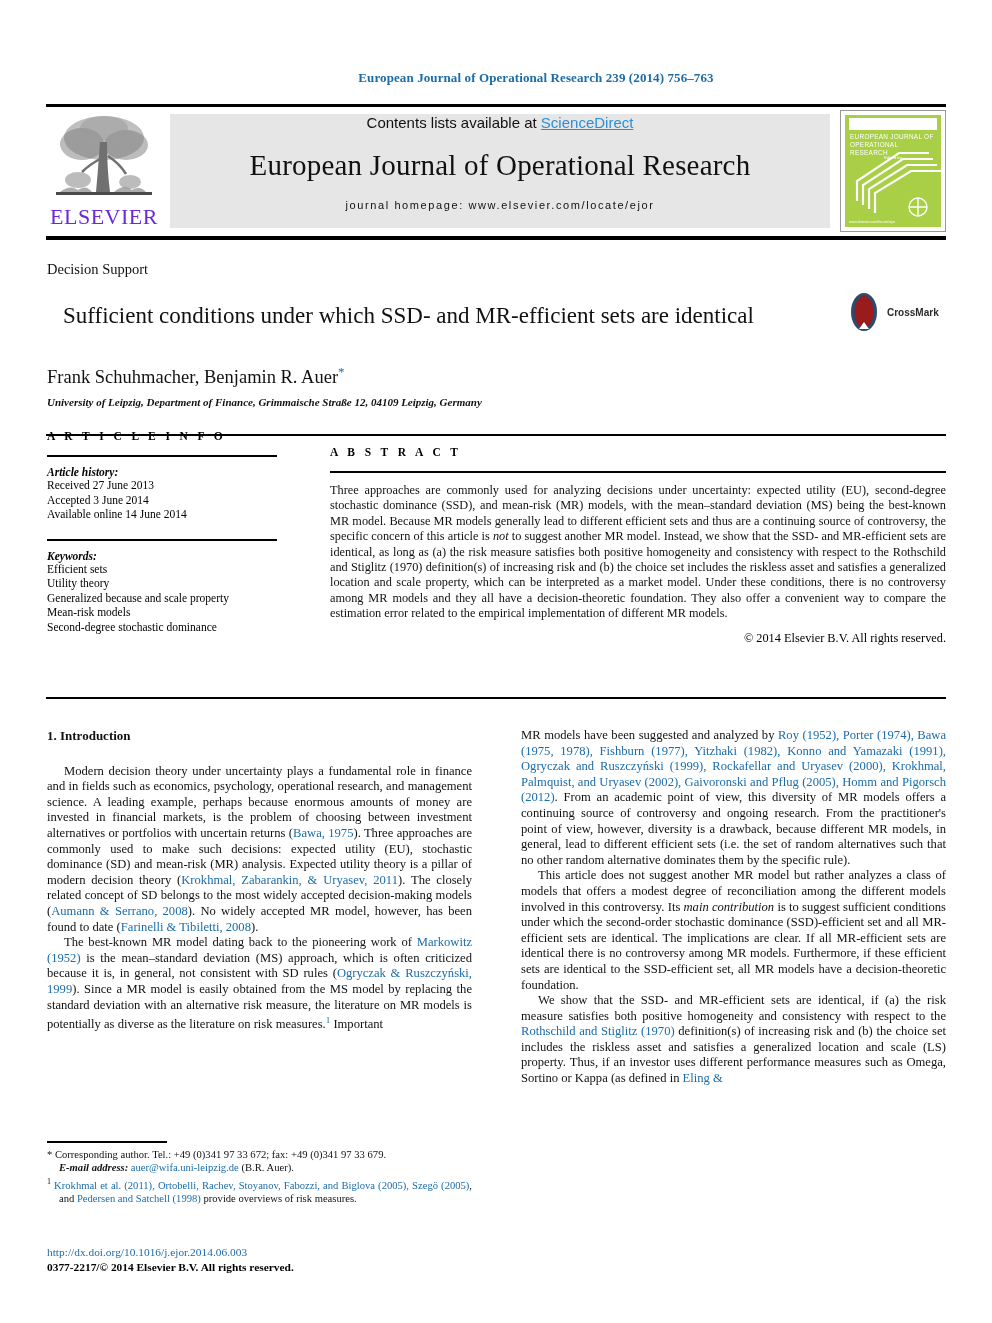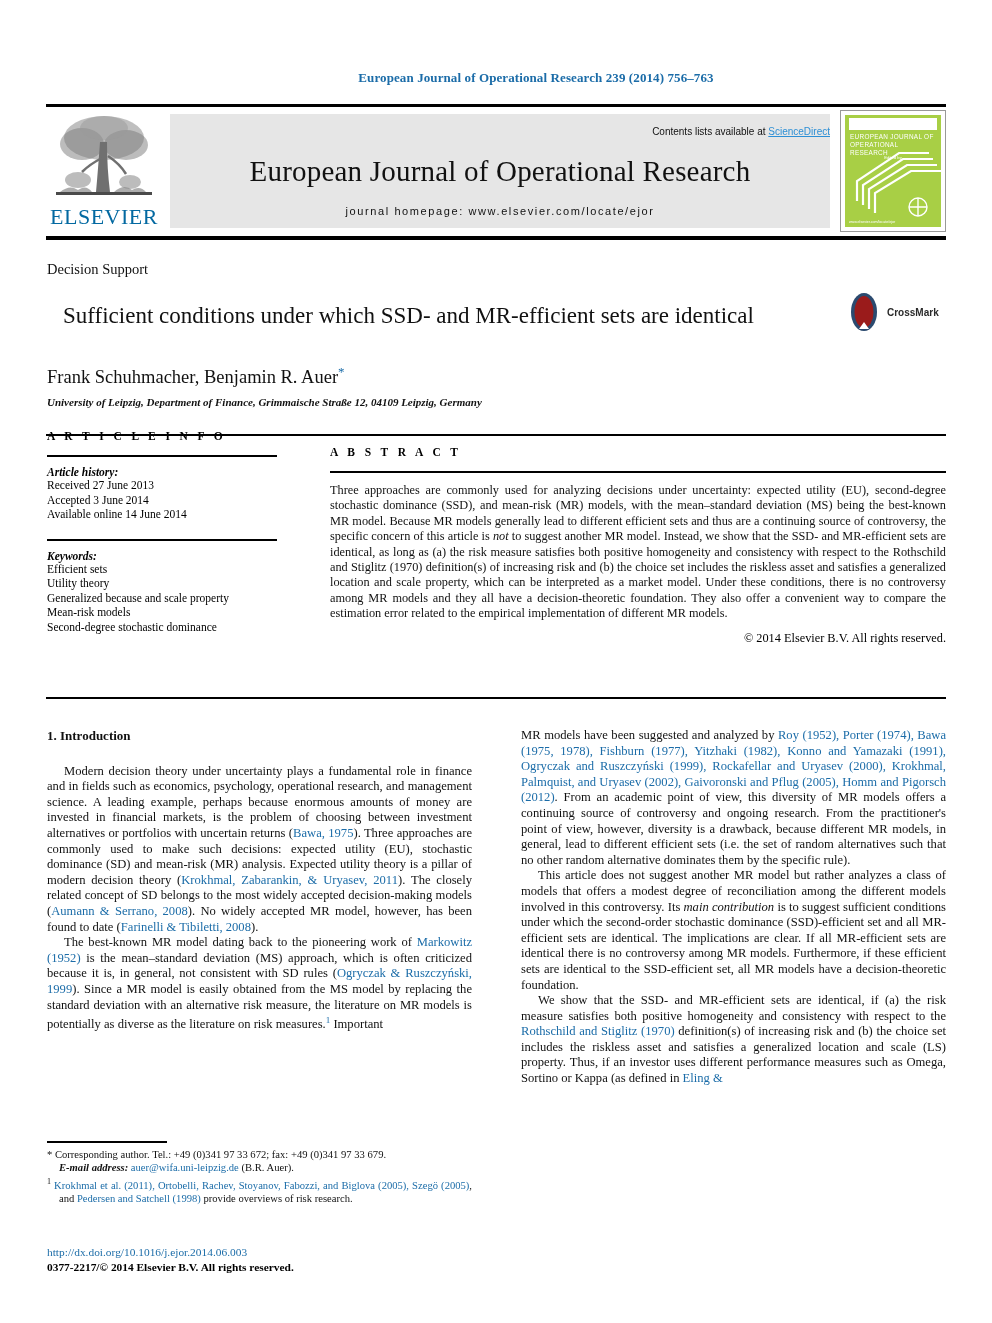--- a/index.html
+++ b/index.html
@@ -54,37 +54,36 @@
     left: 0; top: 0;
     width: 116px;
     height: 122px;
   }
   .tree-svg { position:absolute; left:6px; top:2px; }
   .elsevier-word {
     position: absolute;
     left: 0; bottom: 2px;
     width: 116px;
     text-align: center;
-    color: #0369a1;
+    color: #6d28d9;
     font-family: "Liberation Serif", serif;
     font-size: 22px;
     letter-spacing: .5px;
   }
   .masthead-center {
     position: absolute;
     left: 124px; top: 4px;
     width: 660px;
     height: 114px;
     background: #e6e6e6;
   }
   .contents-line {
-    margin-top: 12px;
-    text-align: right;
+    text-align: center;
     font-family: "Liberation Sans", sans-serif;
-    font-size: 10px;
+    font-size: 15px;
     color: #111;
   }
   .sciencedirect { color: #2d8fd5; }
   .journal-name {
     margin-top: 18px;
     text-align: center;
     font-size: 29px;
     font-family: "Liberation Serif", serif;
     color: #111;
     letter-spacing: .2px;
@@ -445,21 +444,21 @@
     <div id="right-paras">
         <p class="para" style="text-indent: 0px;"><span>MR models have been suggested and analyzed by </span><span class="ref">Roy (1952), Porter (1974), Bawa (1975, 1978), Fishburn (1977), Yitzhaki (1982), Konno and Yamazaki (1991), Ogryczak and Ruszczyński (1999), Rockafellar and Uryasev (2000), Krokhmal, Palmquist, and Uryasev (2002), Gaivoronski and Pflug (2005), Homm and Pigorsch (2012)</span><span>. From an academic point of view, this diversity of MR models offers a continuing source of controversy and ongoing research. From the practitioner's point of view, however, diversity is a drawback, because different MR models, in general, lead to different efficient sets (i.e. the set of random alternatives such that no other random alternative dominates them by the specific rule).</span></p>
         <p class="para"><span>This article does not suggest another MR model but rather analyzes a class of models that offers a modest degree of reconciliation among the different models involved in this controversy. Its </span><em>main contribution</em><span> is to suggest sufficient conditions under which the second-order stochastic dominance (SSD)-efficient set and all MR-efficient sets are identical. The implications are clear. If all MR-efficient sets are identical there is no controversy among MR models. Furthermore, if these efficient sets are identical to the SSD-efficient set, all MR models have a decision-theoretic foundation.</span></p>
         <p class="para"><span>We show that the SSD- and MR-efficient sets are identical, if (a) the risk measure satisfies both positive homogeneity and consistency with respect to the </span><span class="ref">Rothschild and Stiglitz (1970)</span><span> definition(s) of increasing risk and (b) the choice set includes the riskless asset and satisfies a generalized location and scale (LS) property. Thus, if an investor uses different performance measures such as Omega, Sortino or Kappa (as defined in </span><span class="ref">Eling &amp;</span></p>
       </div>
   </div>
 
   <div class="fn-rule"></div>
   <div class="footnotes" id="footnotes">
       <p class="fn"><span class="marker">*</span><span> Corresponding author. Tel.: +49 (0)341 97 33 672; fax: +49 (0)341 97 33 679.</span><br><em>E-mail address:</em><span> </span><span class="ref">auer@wifa.uni-leipzig.de</span><span> (B.R. Auer).</span></p>
-      <p class="fn"><sup class="marker n">1</sup><span> </span><span class="ref">Krokhmal et al. (2011), Ortobelli, Rachev, Stoyanov, Fabozzi, and Biglova (2005), Szegö (2005)</span><span>, and </span><span class="ref">Pedersen and Satchell (1998)</span><span> provide overviews of risk research.</span></p>
+      <p class="fn"><sup class="marker n">1</sup><span> </span><span class="ref">Krokhmal et al. (2011), Ortobelli, Rachev, Stoyanov, Fabozzi, and Biglova (2005), Szegö (2005)</span><span>, and </span><span class="ref">Pedersen and Satchell (1998)</span><span> provide overviews of risk measures.</span></p>
     </div>
 
   <div class="bottom-meta">
     <div class="doi">http://dx.doi.org/10.1016/j.ejor.2014.06.003</div>
     <div class="issn">0377-2217/© 2014 Elsevier B.V. All rights reserved.</div>
   </div>
 
 </div>
 
 </body></html>

